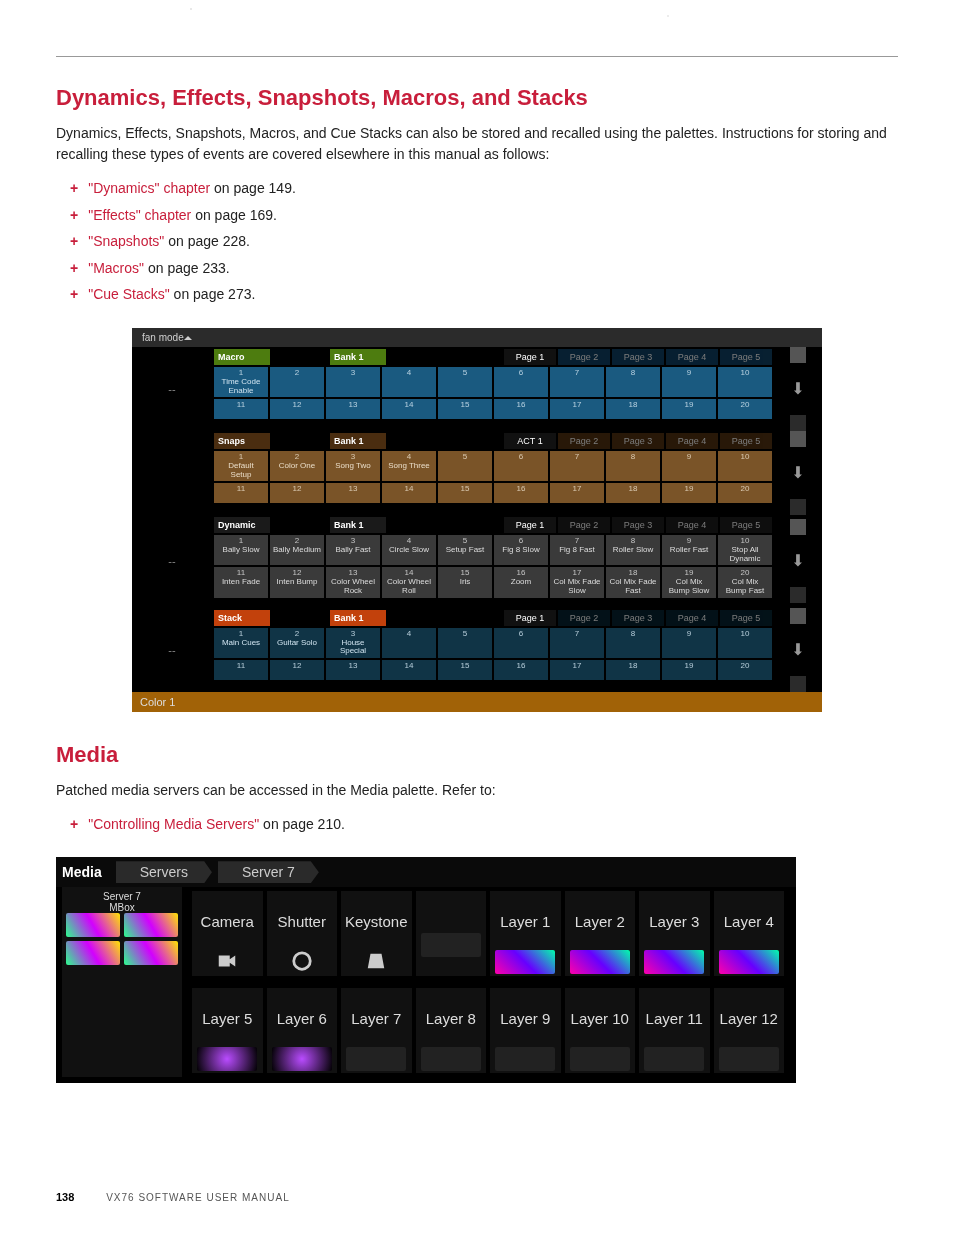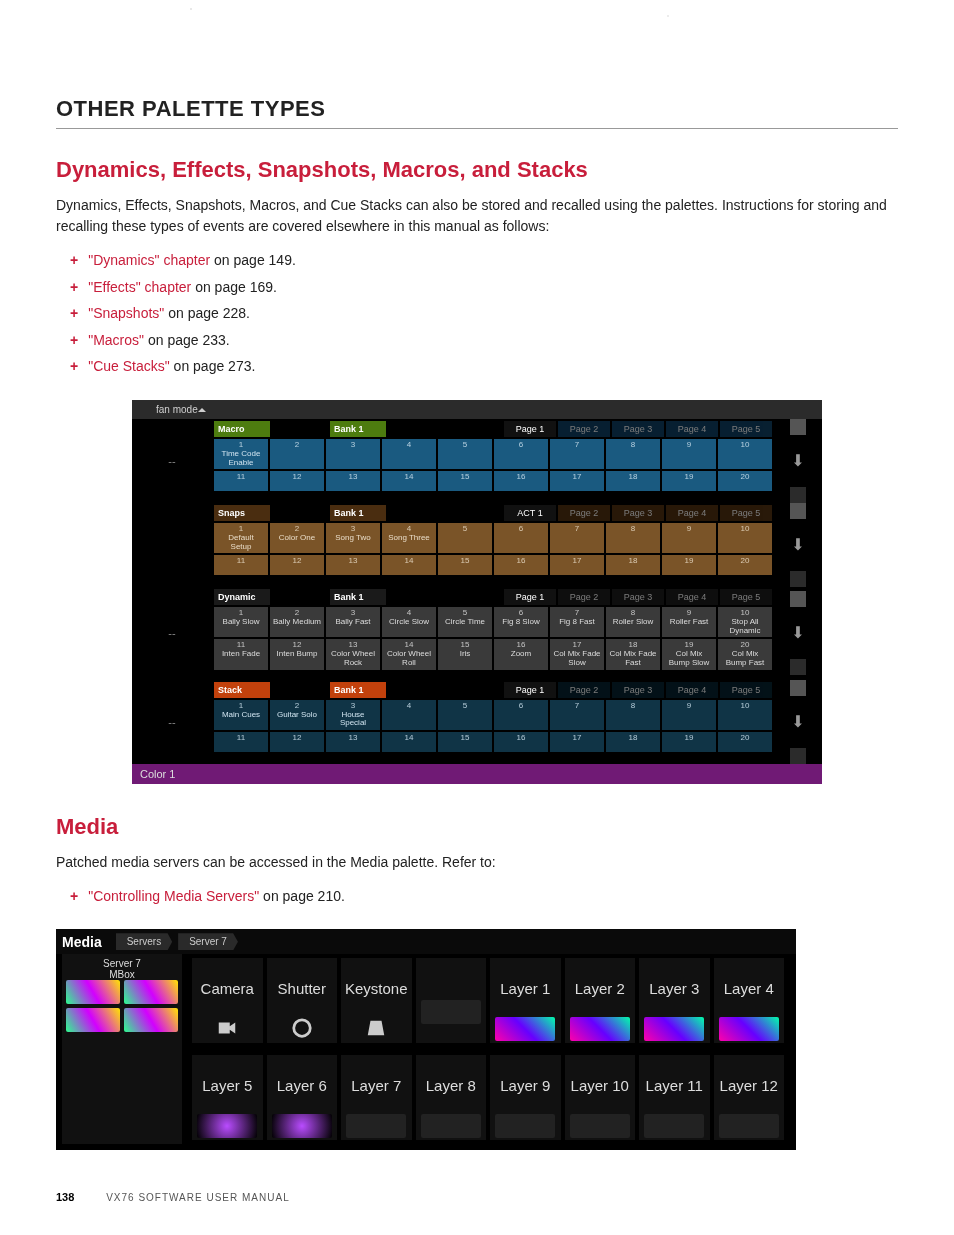--- a/index.html
+++ b/index.html
@@ -12,21 +12,21 @@
   h1{font-size:22px;font-weight:800;letter-spacing:.5px;margin:40px 0 6px;text-transform:uppercase}
   .rule{border:0;border-top:1px solid #999;margin:0 0 28px}
   h2{color:#c81e3b;font-size:22px;font-weight:700;margin:18px 0 12px}
   p{font-size:14px;line-height:1.5;margin:0 0 10px}
   ul.plus{list-style:none;padding:0;margin:6px 0 20px 14px}
   ul.plus li{font-size:14px;line-height:1.9}
   ul.plus li .bullet{color:#c81e3b;font-weight:700;margin-right:10px}
   .lk{color:#c81e3b;text-decoration:none}
   
   .fig{margin:10px auto 30px;background:#000;width:690px;font-size:9px;color:#cfcfcf}
-  .fan{background:#2b2b2b;padding:4px 24px;font-size:10px;display:flex;align-items:center;}
+  .fan{background:#2b2b2b;padding:4px 10px;font-size:10px;display:flex;align-items:center;}
   .fan .ar{border:4px solid transparent;border-bottom-color:#cfcfcf;display:inline-block;transform:translateY(-1px)}
   .section{display:flex}
   .leftcol{width:80px;display:flex;flex-direction:column;justify-content:center;align-items:center;color:#888;font-size:11px}
   .rightcol{width:48px;display:flex;flex-direction:column;justify-content:center;align-items:center;gap:18px}
   .sq{width:16px;height:16px;background:#555}
   .dnarrow{color:#999;font-size:16px;line-height:1}
   .gridwrap{flex:1;padding:2px 2px 8px}
   .hdrrow{display:flex;gap:2px;margin-bottom:2px}
   .hdrcell{flex:1;font-size:9px;font-weight:700;color:#fff;padding:3px 4px;text-align:left}
   .hdrspace{flex:1;padding:3px 4px}
@@ -40,46 +40,45 @@
   .macro .hdrcell{background:#4d7c0f}.macro .hdrpage{background:#0e3a5a}
   .macro .cell{background:#1a5a80;color:#cfe3ef}
   .snaps .hdrcell{background:#4a2d10}.snaps .hdrpage{background:#4a2d10}
   .snaps .cell{background:#7a5428;color:#e9dcc7}
   .dyn .hdrcell{background:#1a1a1a}.dyn .hdrpage{background:#1a1a1a}
   .dyn .cell{background:#3a3a3a;color:#ddd}
   .stack .hdrcell{background:#c2410c}.stack .hdrpage{background:#06202c}
   .stack .cell{background:#103446;color:#cfe3ef}
   .dimpage{opacity:.55}
   .actpage{background:#111!important;color:#fff!important}
-  .colorbar{background:#701a75;padding:4px 8px;font-size:11px;color:#ddd}
+  .colorbar{background:#a16207;padding:4px 8px;font-size:11px;color:#ddd}
   
   .mfig{background:#000;width:740px;margin:10px 0 30px;font-size:10px;color:#ddd}
   .mtabs{display:flex;align-items:center;gap:6px;padding:4px 6px;background:#0a0a0a}
   .mtitle{font-size:14px;font-weight:700;color:#fff;margin-right:8px}
-  .crumb{background:#2a2a2a;color:#ccc;padding:3px 11px;font-size:10px;clip-path:polygon(0 0,92% 0,100% 50%,92% 100%,0 100%)}
+  .crumb{background:#2a2a2a;color:#ccc;padding:3px 24px;font-size:14px;clip-path:polygon(0 0,92% 0,100% 50%,92% 100%,0 100%)}
   .mrow{display:flex;gap:4px;padding:4px 6px}
   .mslot{flex:1;background:#111;min-height:46px;display:flex;flex-direction:column;align-items:center;justify-content:flex-start;padding:2px;box-sizing:border-box}
   .mslot .t{font-size:15px;margin:20px 0}
   .mthumb{width:90%;height:24px;background:linear-gradient(45deg,#ff00aa,#6600ff,#00ffaa);border-radius:2px}
   .mthumb.plain{background:#222}
   .msvg{width:24px;height:22px;fill:#ccc}
   .servercard{flex:0 0 120px;background:#111;min-height:100px;display:flex;flex-direction:column;align-items:center;padding:4px;box-sizing:border-box}
   .servercard .tworow{display:flex;gap:4px;width:100%;flex-wrap:wrap}
   .servercard .mini{flex:1 1 45%;height:24px;background:linear-gradient(60deg,#2bff8d,#d200ff,#ffe600);border-radius:2px}
   .mbody{display:flex;gap:4px;padding:0 6px 6px}
   .mcols{flex:1;display:flex;flex-direction:column;gap:4px}
   
   .foot{position:absolute;bottom:32px;left:56px;font-size:10px;letter-spacing:1px;color:#555}
   .foot b{color:#000;font-size:11px;margin-right:28px;letter-spacing:0}
 </style>
 </head>
 <body>
 
 <div class="page">
-  <h1>OTHER PALETTE TYPES</h1>
   <hr class="rule">
 
   <h2>Dynamics, Effects, Snapshots, Macros, and Stacks</h2>
   <p>Dynamics, Effects, Snapshots, Macros, and Cue Stacks can also be stored and recalled using the palettes. Instructions for storing and recalling these types of events are covered elsewhere in this manual as follows:</p>
   <ul class="plus" id="linklist">
       <li><span class="bullet">+</span><a class="lk">"Dynamics" chapter</a><span> on page 149.</span></li>
       <li><span class="bullet">+</span><a class="lk">"Effects" chapter</a><span> on page 169.</span></li>
       <li><span class="bullet">+</span><a class="lk">"Snapshots"</a><span> on page 228.</span></li>
       <li><span class="bullet">+</span><a class="lk">"Macros"</a><span> on page 233.</span></li>
       <li><span class="bullet">+</span><a class="lk">"Cue Stacks"</a><span> on page 273.</span></li>
@@ -295,21 +294,21 @@
               <div class="cell">
                 <span class="n">3</span>
                 <span class="lbl">Bally Fast</span>
               </div>
               <div class="cell">
                 <span class="n">4</span>
                 <span class="lbl">Circle Slow</span>
               </div>
               <div class="cell">
                 <span class="n">5</span>
-                <span class="lbl">Circle Time</span>
+                <span class="lbl">Setup Fast</span>
               </div>
               <div class="cell">
                 <span class="n">6</span>
                 <span class="lbl">Fig 8 Slow</span>
               </div>
               <div class="cell">
                 <span class="n">7</span>
                 <span class="lbl">Fig 8 Fast</span>
               </div>
               <div class="cell">

